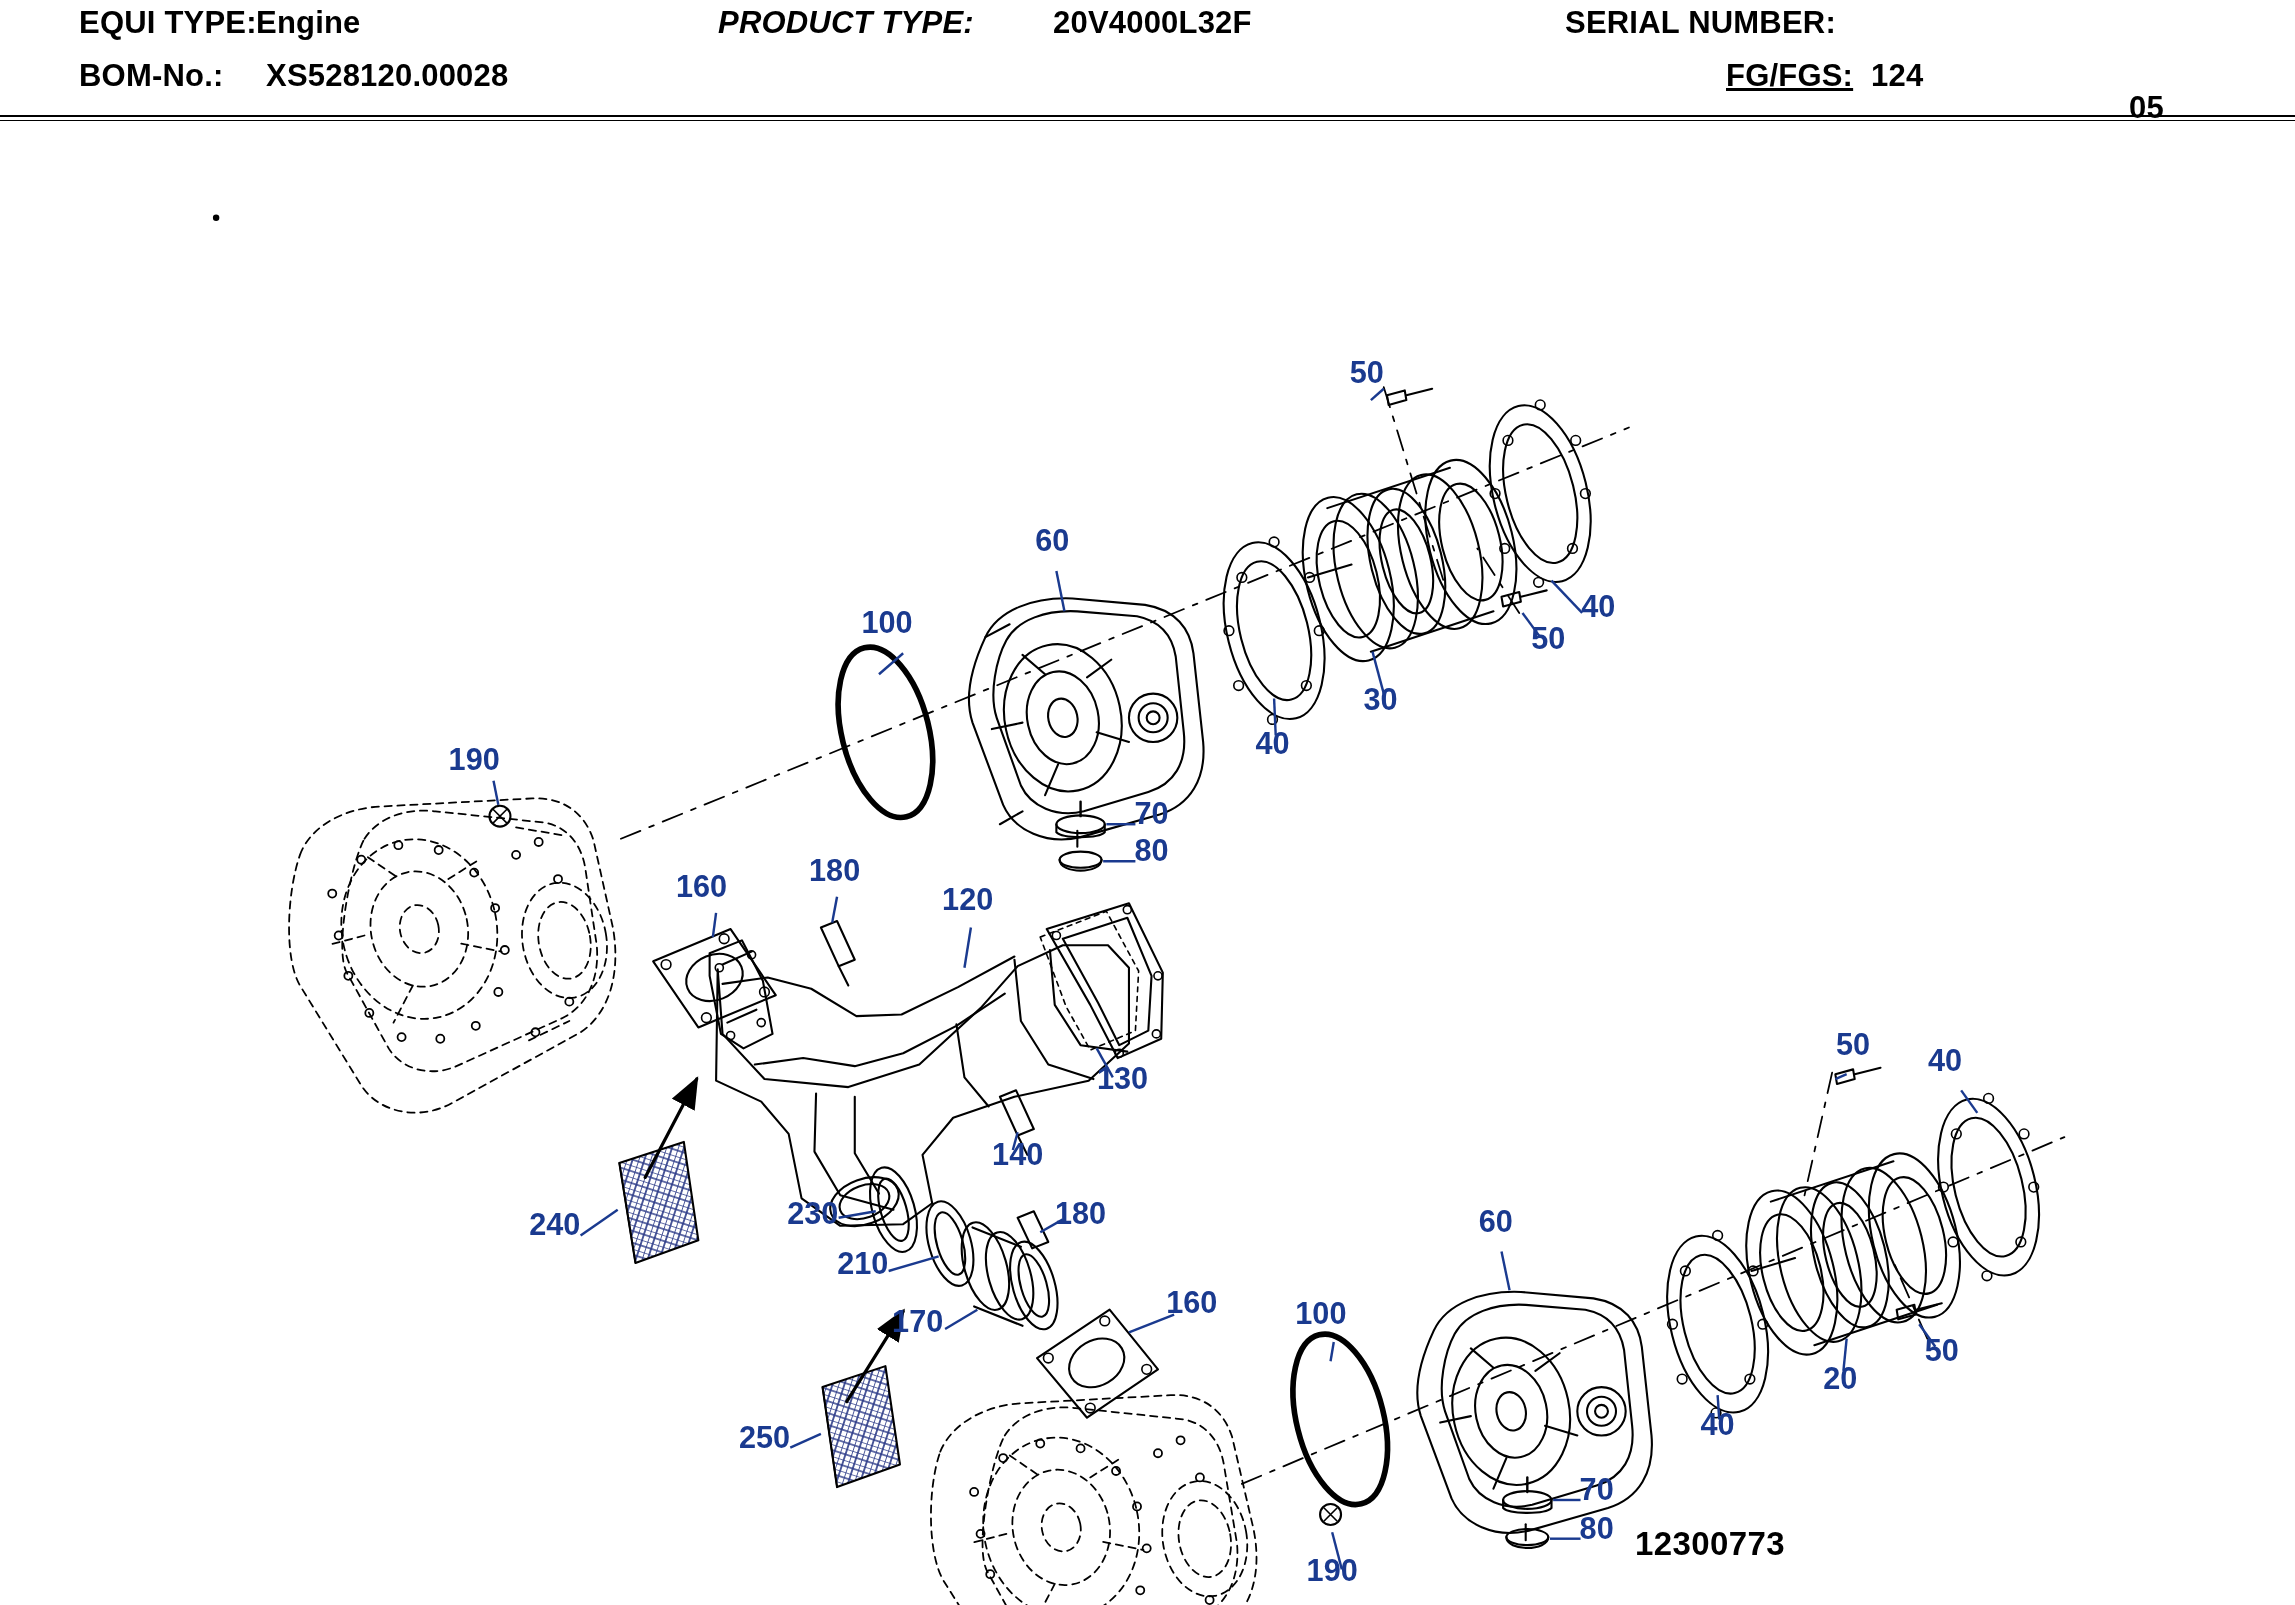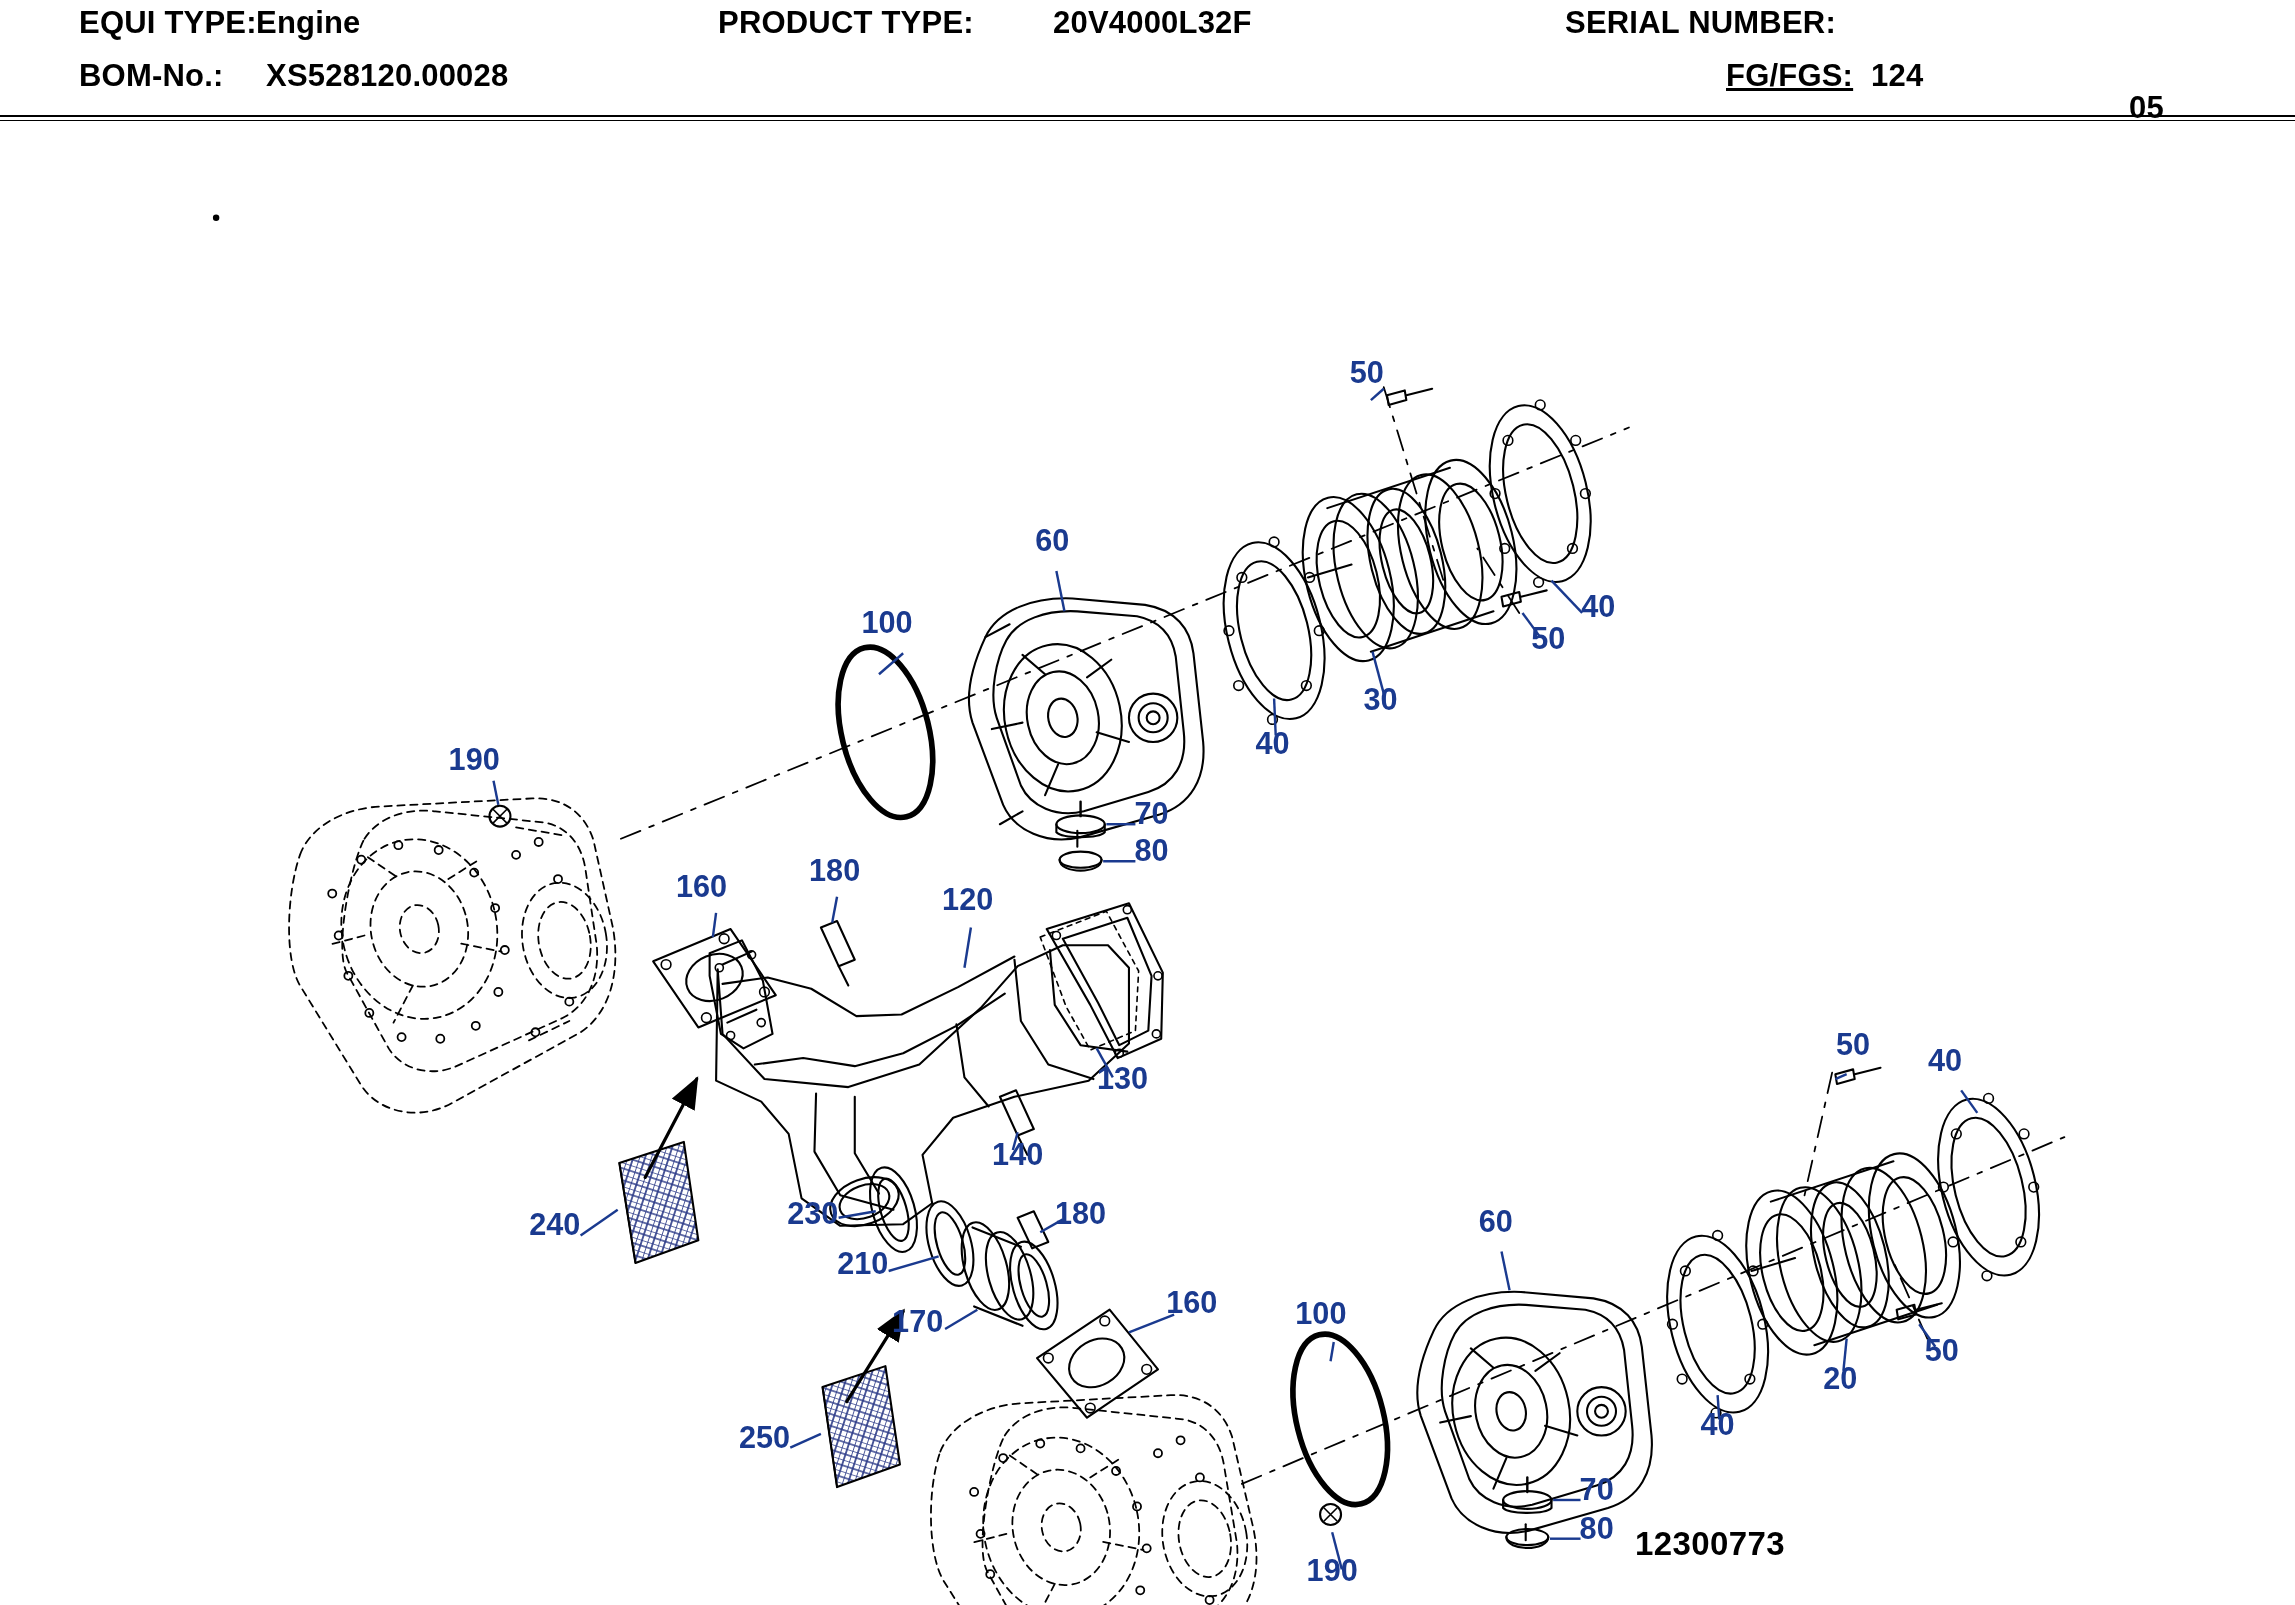--- a/index.html
+++ b/index.html
@@ -81,21 +81,21 @@
 
   
 </style>
 </head>
 <body>
 
 <div id="header">
   <div class="hdr-row r1">
     <span class="hdr-cell hdr-label" style="left:79px;">EQUI TYPE:</span>
     <span class="hdr-cell hdr-value" style="left:256px;">Engine</span>
-    <span class="hdr-cell hdr-label" style="left:718px;">PRODUCT TYPE:</span>
+    <span class="hdr-cell hdr-label" style="left:718px;font-style:italic;">PRODUCT TYPE:</span>
     <span class="hdr-cell hdr-value" style="left:1053px;">20V4000L32F</span>
     <span class="hdr-cell hdr-label" style="left:1565px;">SERIAL NUMBER:</span>
     <span class="hdr-cell hdr-value" style="left:1936px;"></span>
   </div>
   <div class="hdr-row r2">
     <span class="hdr-cell hdr-label" style="left:79px;">BOM-No.:</span>
     <span class="hdr-cell hdr-value" style="left:266px;">XS528120.00028</span>
     <span class="hdr-cell hdr-label" style="left:1726px;text-decoration:underline;">FG/FGS:</span>
     <span class="hdr-cell hdr-value" style="left:1871px;text-align:right;">124</span>
     <span class="hdr-cell hdr-value" style="left:2129px;margin-top:32px;">05</span>

